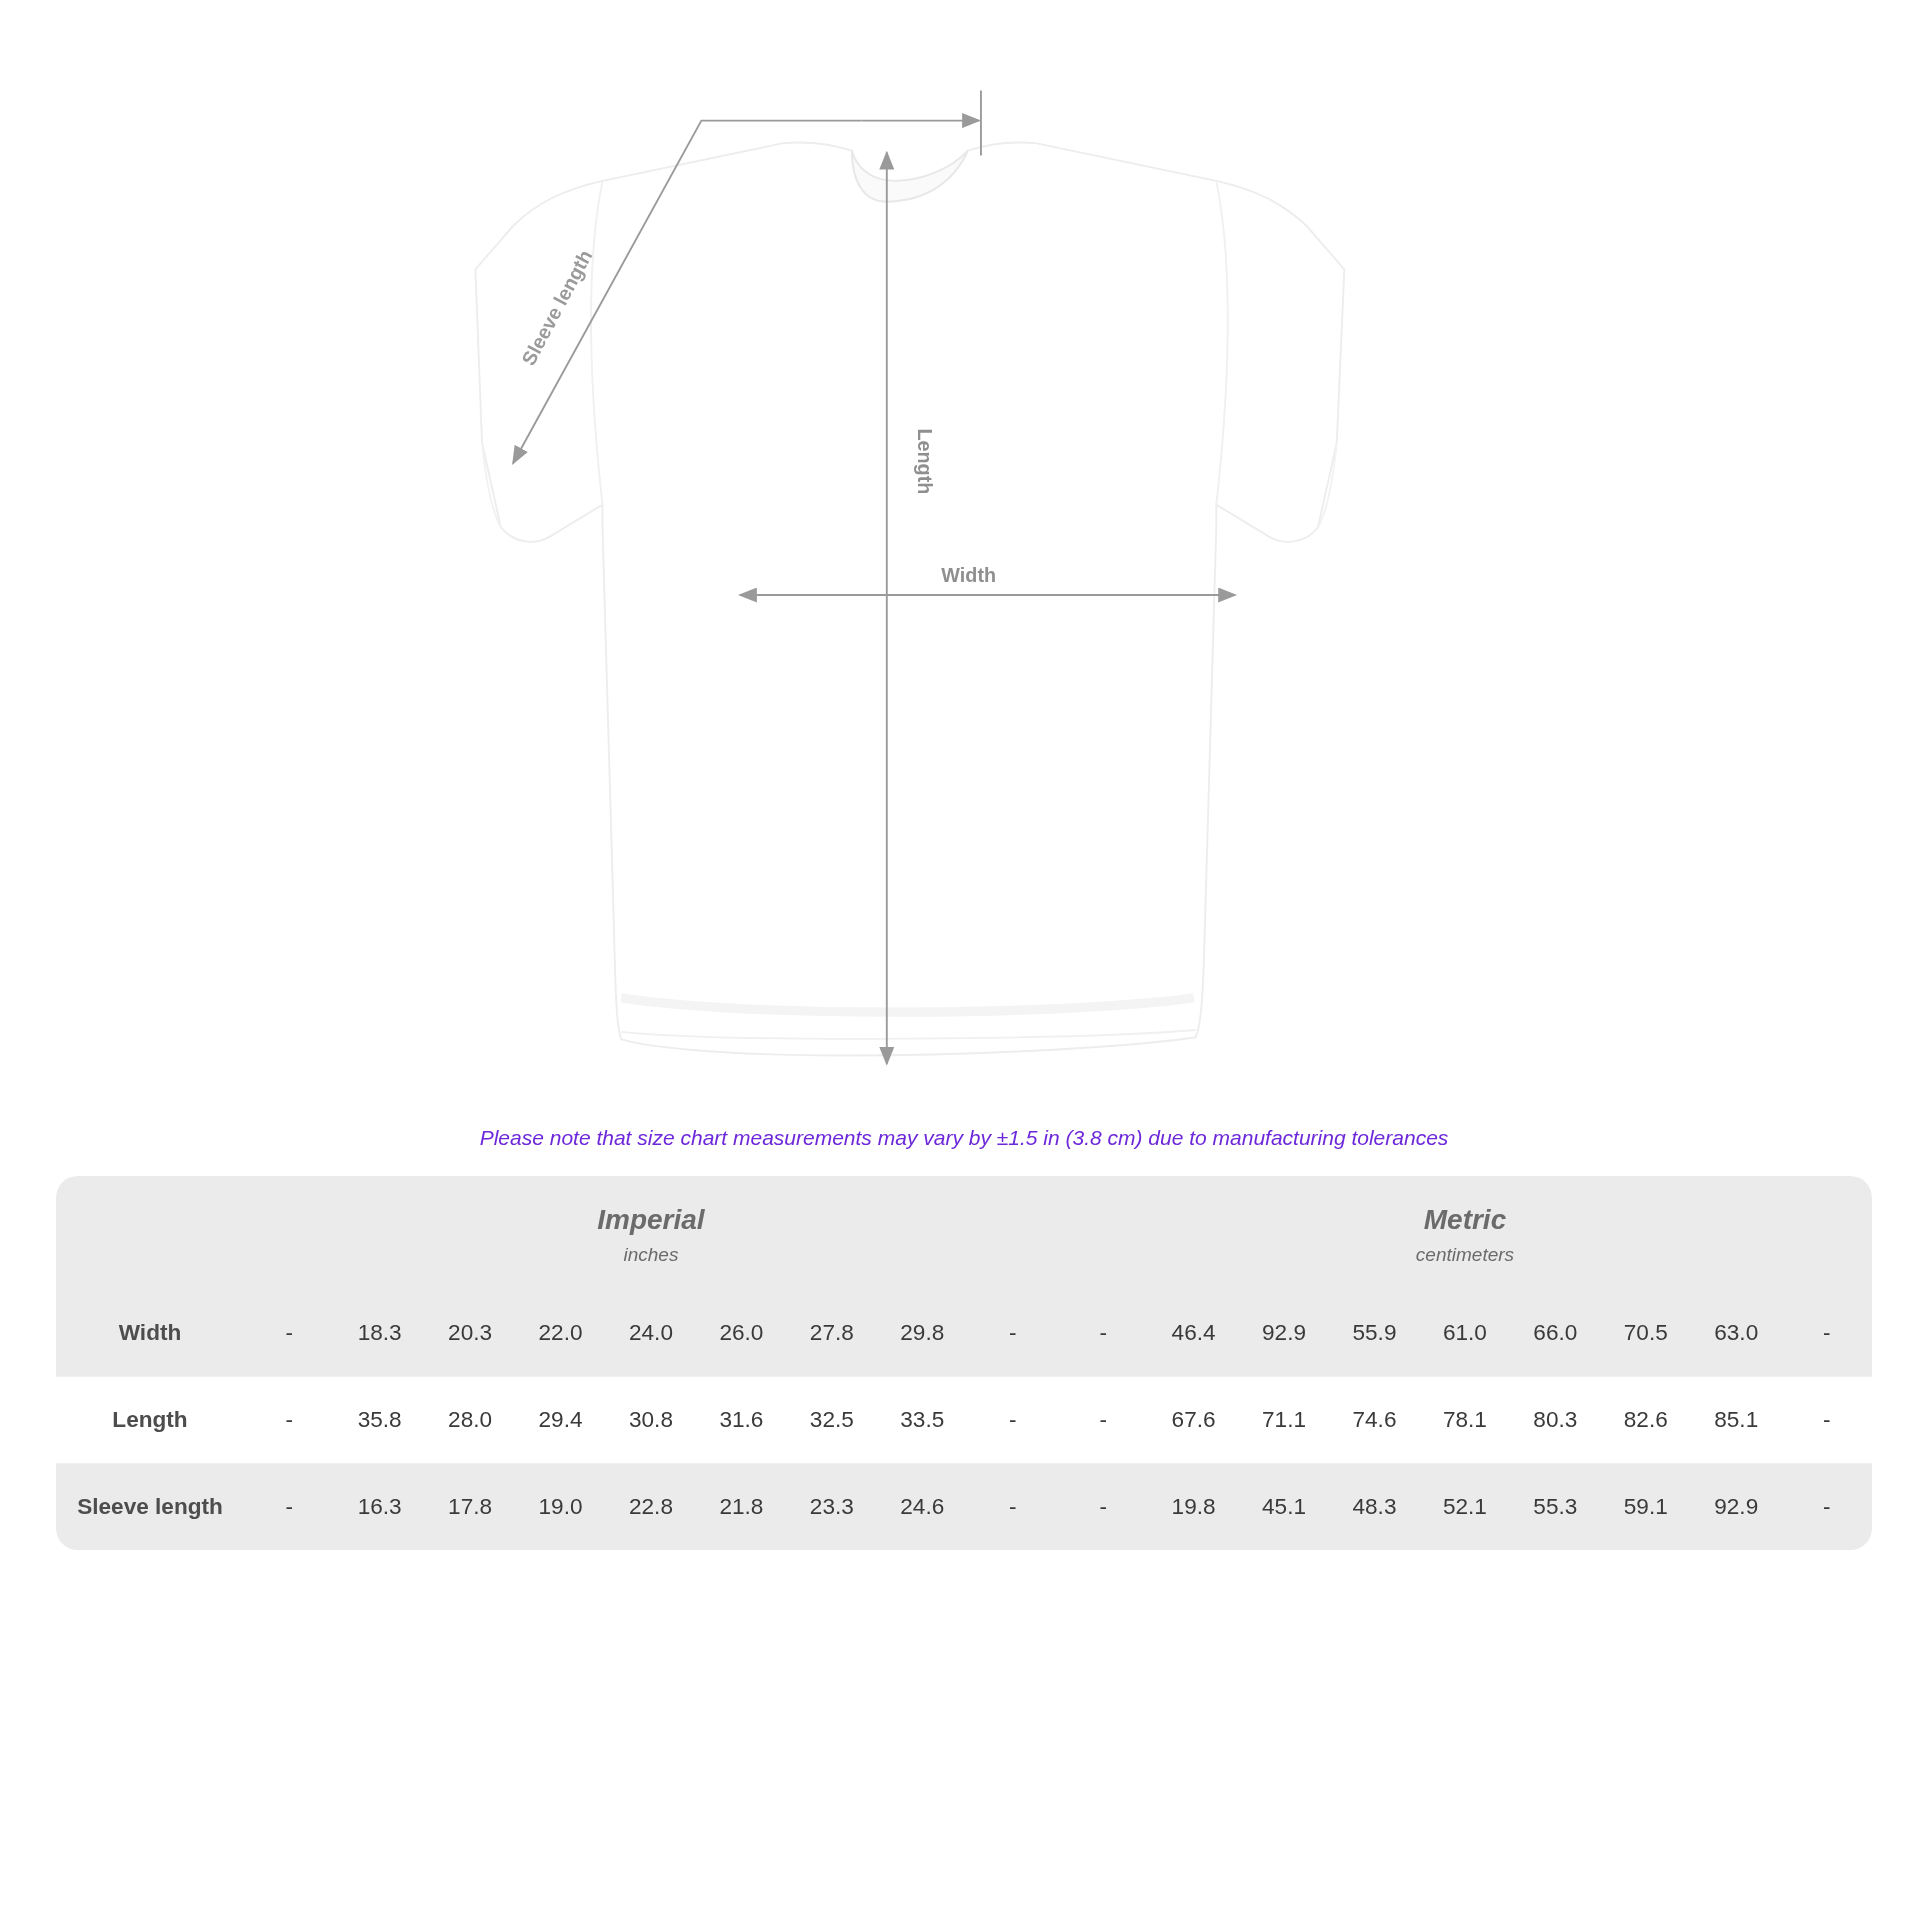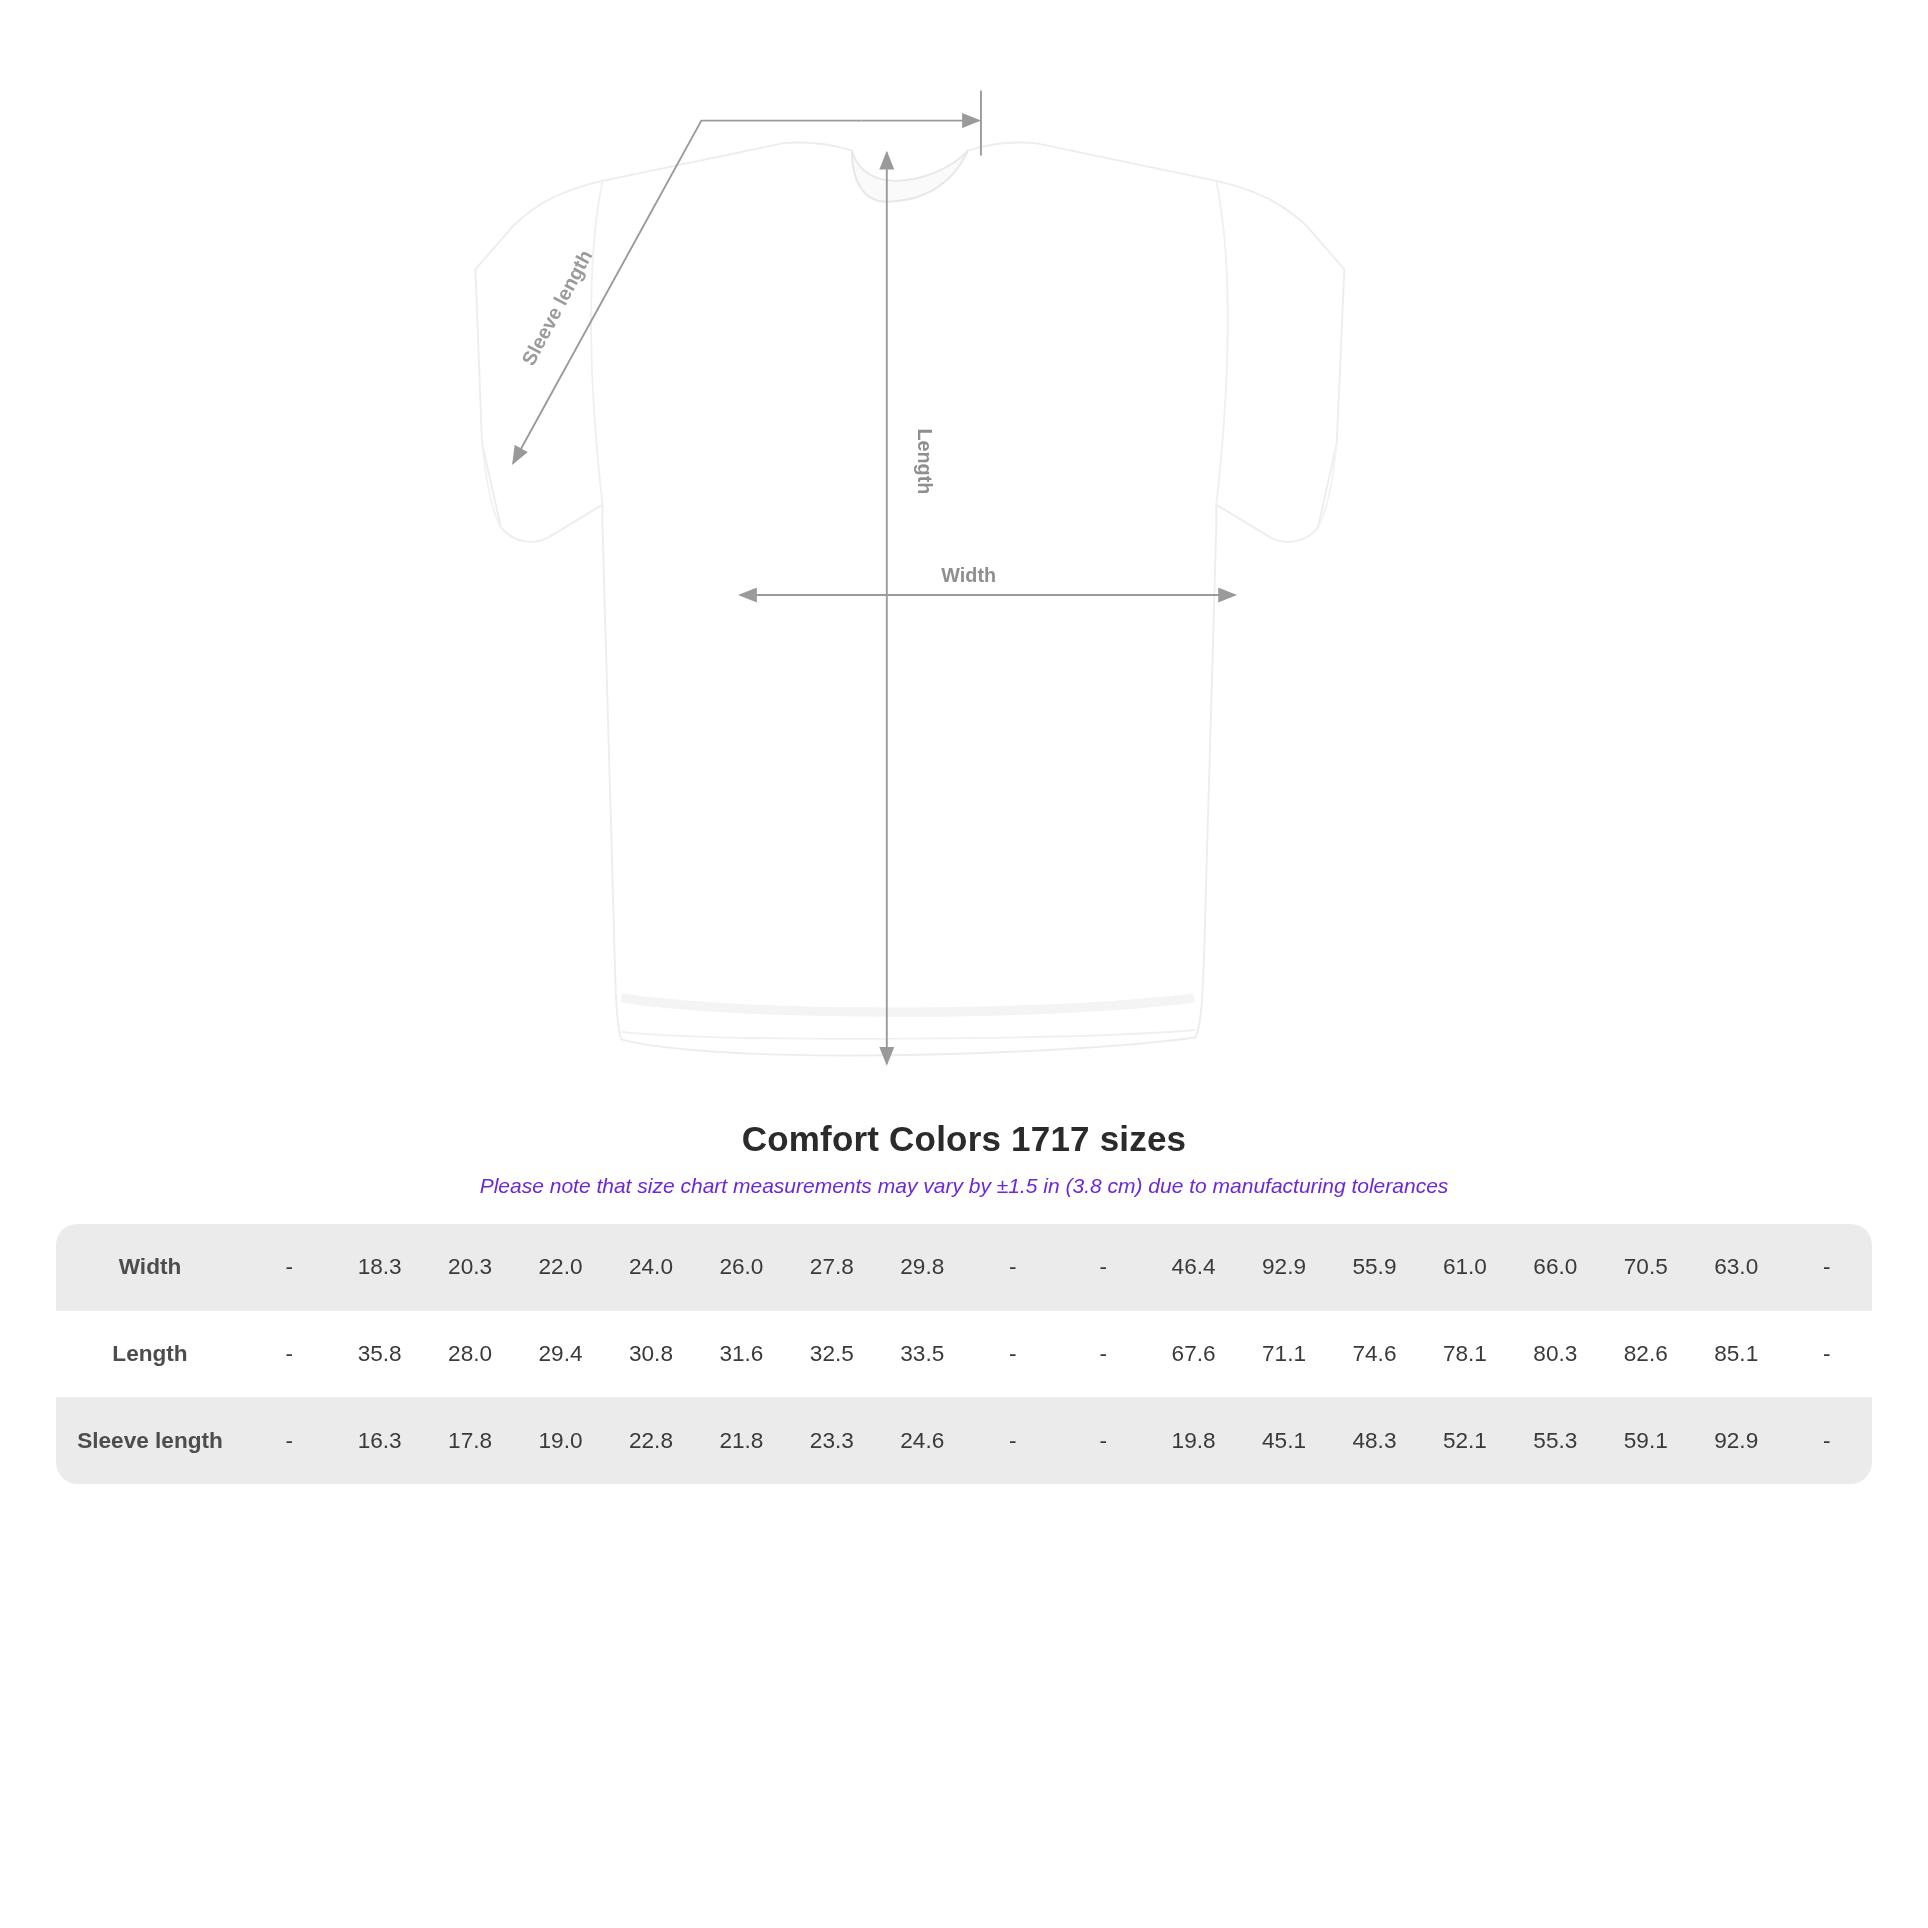--- a/index.html
+++ b/index.html
@@ -199,31 +199,41 @@
       <g stroke="#9a9a9a" stroke-width="2" fill="none">
         <line x1="1042" y1="96" x2="1042" y2="165"></line>
         <path d="M915,128 L1040,128" marker-end="url(#arrH)"></path>
         <path d="M915,128 L745,128 L545,492" marker-end="url(#arrH)"></path>
       </g>
       <text class="label-sleeve" transform="translate(598,330) rotate(-62)" text-anchor="middle">Sleeve length</text>
     </svg>
   </div>
 
   <div class="title-block">
-    <div class="chart-title">Comfort Colors 1717 sizes</div>
     <div class="chart-note">Please note that size chart measurements may vary by ±1.5 in (3.8 cm) due to manufacturing tolerances</div>
   </div>
 
   <div class="table-wrap">
     <table class="size-table">
       <colgroup>
         <col class="col-label">
         <col span="18" class="col-cell">
       </colgroup>
       <tbody>
+        <tr class="unit-row">
+          <td class="corner-tl"></td>
+          <td colspan="9">
+            <div class="unit-name">Imperial</div>
+            <div class="unit-sub">inches</div>
+          </td>
+          <td colspan="9" class="corner-tr">
+            <div class="unit-name">Metric</div>
+            <div class="unit-sub">centimeters</div>
+          </td>
+        </tr>
 
 
         <tr class="data-row shade">
           <td class="rowlabel">Width</td>
           <td>-</td>
           <td>18.3</td>
           <td>20.3</td>
           <td>22.0</td>
           <td>24.0</td>
           <td>26.0</td>

